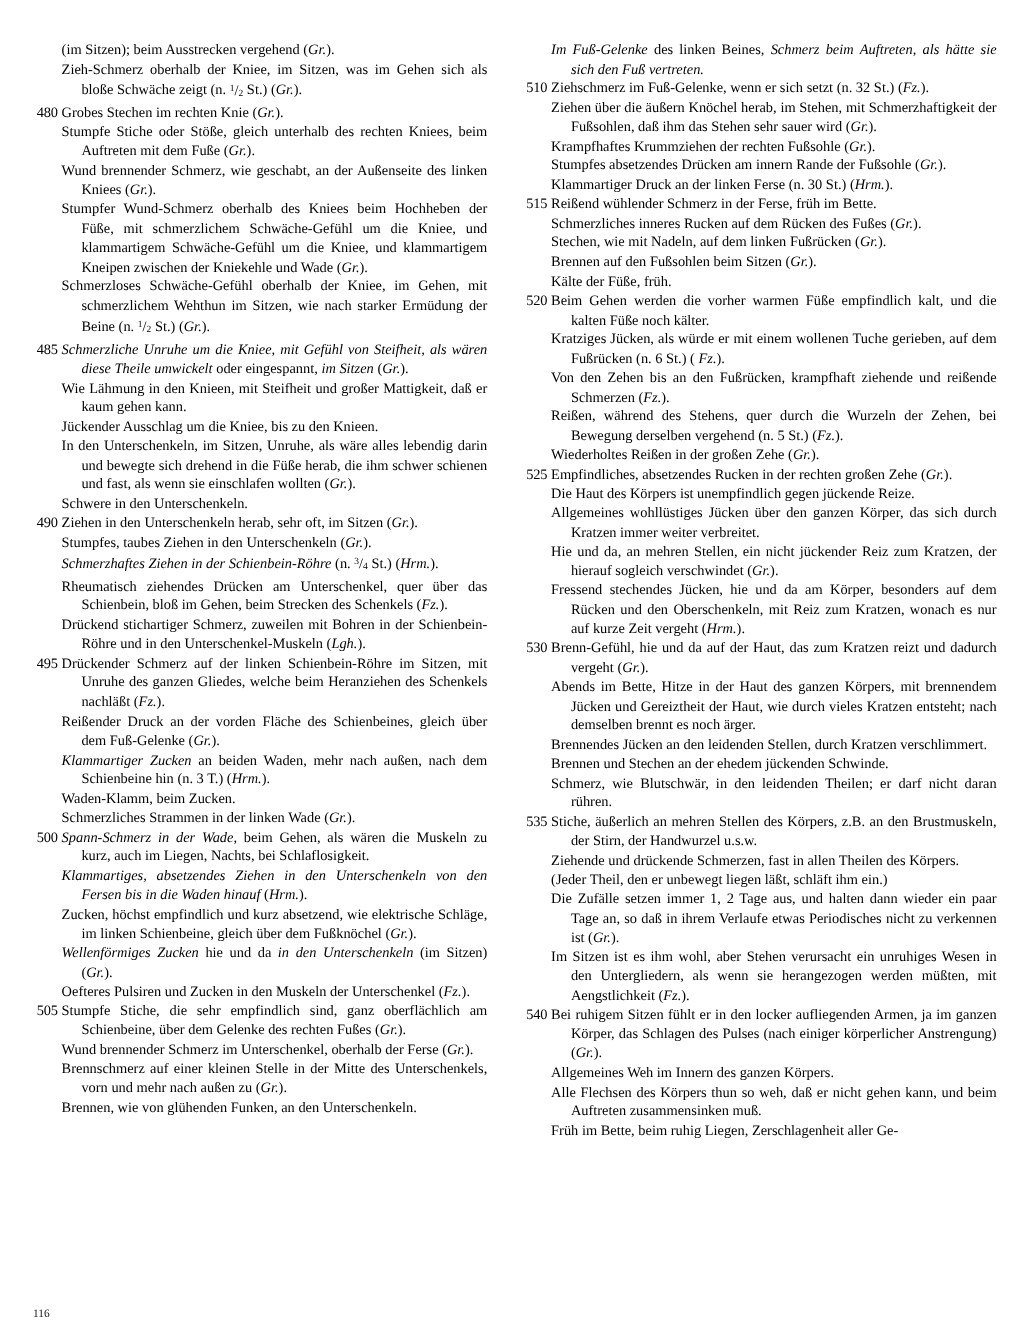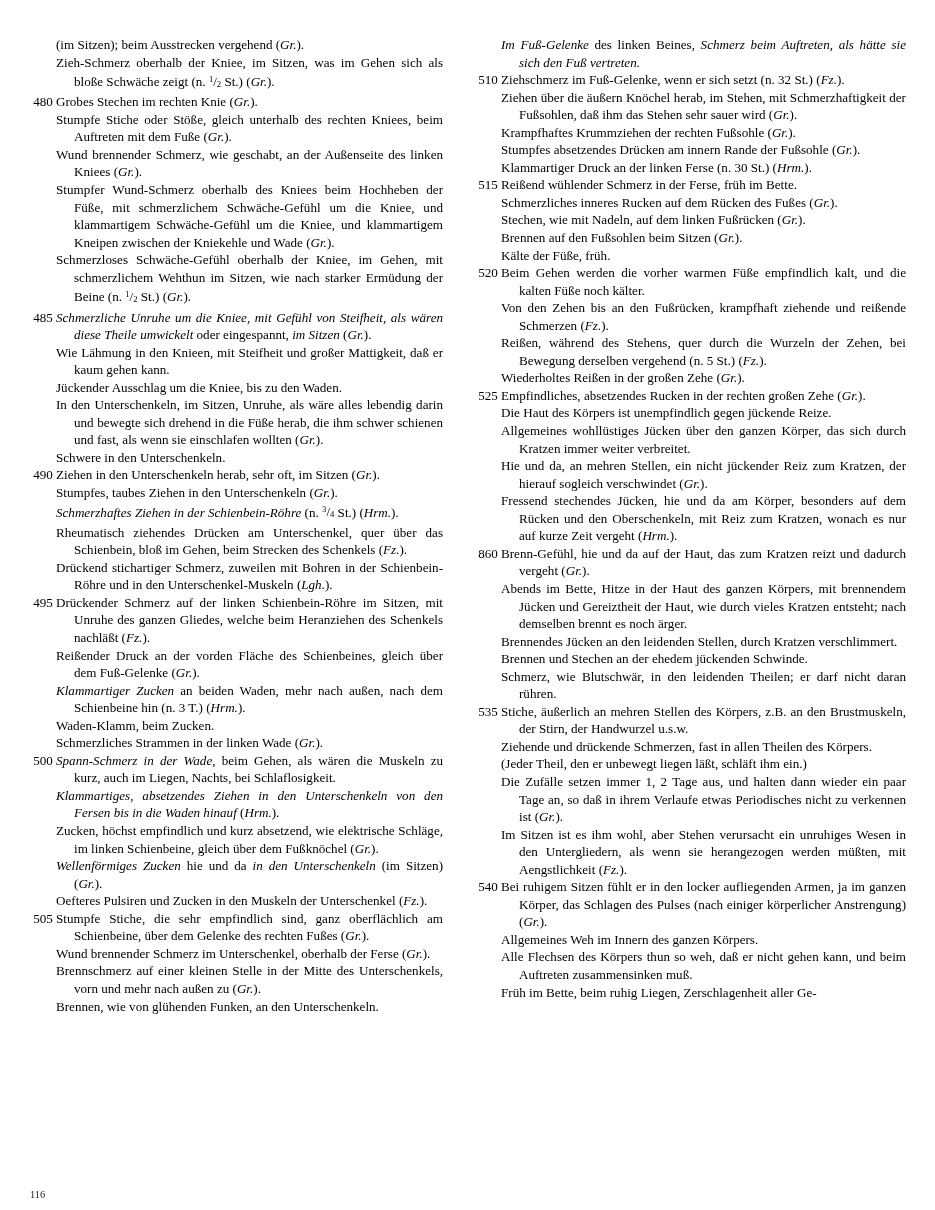--- a/index.html
+++ b/index.html
@@ -144,21 +144,21 @@
           <div class="body">Schmerzloses Schwäche-Gefühl oberhalb der Kniee, im Gehen, mit schmerzlichem Wehthun im Sitzen, wie nach starker Ermüdung der Beine (n. <span class="frac"><span class="nu">1</span><span class="sl">/</span><span class="de">2</span></span> St.) (<i>Gr.</i>).</div>
         </div>
         <div class="entry numbered">
           <span class="num">485</span>
           <div class="body hang2"><i>Schmerzliche Unruhe um die Kniee, mit Gefühl von Steifheit, als wären diese Theile umwickelt</i> oder eingespannt, <i>im Sitzen</i> (<i>Gr.</i>).</div>
         </div>
         <div class="entry plain">
           <div class="body">Wie Lähmung in den Knieen, mit Steifheit und großer Mattigkeit, daß er kaum gehen kann.</div>
         </div>
         <div class="entry plain">
-          <div class="body">Jückender Ausschlag um die Kniee, bis zu den Waden.</div>
+          <div class="body">Jückender Ausschlag um die Kniee, bis zu den Knieen.</div>
         </div>
         <div class="entry plain">
           <div class="body">In den Unterschenkeln, im Sitzen, Unruhe, als wäre alles lebendig darin und bewegte sich drehend in die Füße herab, die ihm schwer schienen und fast, als wenn sie einschlafen wollten (<i>Gr.</i>).</div>
         </div>
         <div class="entry plain">
           <div class="body">Schwere in den Unterschenkeln.</div>
         </div>
         <div class="entry numbered">
           <span class="num">490</span>
           <div class="body hang2">Ziehen in den Unterschenkeln herab, sehr oft, im Sitzen (<i>Gr.</i>).</div>
@@ -255,20 +255,23 @@
           <div class="body">Brennen auf den Fußsohlen beim Sitzen (<i>Gr.</i>).</div>
         </div>
         <div class="entry plain">
           <div class="body">Kälte der Füße, früh.</div>
         </div>
         <div class="entry numbered">
           <span class="num">520</span>
           <div class="body hang2">Beim Gehen werden die vorher warmen Füße empfindlich kalt, und die kalten Füße noch kälter.</div>
         </div>
         <div class="entry plain">
+          <div class="body">Kratziges Jücken, als würde er mit einem wollenen Tuche gerieben, auf dem Fußrücken (n. 6 St.) ( <i>Fz.</i>).</div>
+        </div>
+        <div class="entry plain">
           <div class="body">Von den Zehen bis an den Fußrücken, krampfhaft ziehende und reißende Schmerzen (<i>Fz.</i>).</div>
         </div>
         <div class="entry plain">
           <div class="body">Reißen, während des Stehens, quer durch die Wurzeln der Zehen, bei Bewegung derselben vergehend (n. 5 St.) (<i>Fz.</i>).</div>
         </div>
         <div class="entry plain">
           <div class="body">Wiederholtes Reißen in der großen Zehe (<i>Gr.</i>).</div>
         </div>
         <div class="entry numbered">
           <span class="num">525</span>
@@ -280,21 +283,21 @@
         <div class="entry plain">
           <div class="body">Allgemeines wohllüstiges Jücken über den ganzen Körper, das sich durch Kratzen immer weiter verbreitet.</div>
         </div>
         <div class="entry plain">
           <div class="body">Hie und da, an mehren Stellen, ein nicht jückender Reiz zum Kratzen, der hierauf sogleich verschwindet (<i>Gr.</i>).</div>
         </div>
         <div class="entry plain">
           <div class="body">Fressend stechendes Jücken, hie und da am Körper, besonders auf dem Rücken und den Oberschenkeln, mit Reiz zum Kratzen, wonach es nur auf kurze Zeit vergeht (<i>Hrm.</i>).</div>
         </div>
         <div class="entry numbered">
-          <span class="num">860</span>
+          <span class="num">530</span>
           <div class="body hang2">Brenn-Gefühl, hie und da auf der Haut, das zum Kratzen reizt und dadurch vergeht (<i>Gr.</i>).</div>
         </div>
         <div class="entry plain">
           <div class="body">Abends im Bette, Hitze in der Haut des ganzen Körpers, mit brennendem Jücken und Gereiztheit der Haut, wie durch vieles Kratzen entsteht; nach demselben brennt es noch ärger.</div>
         </div>
         <div class="entry plain">
           <div class="body">Brennendes Jücken an den leidenden Stellen, durch Kratzen verschlimmert.</div>
         </div>
         <div class="entry plain">
           <div class="body">Brennen und Stechen an der ehedem jückenden Schwinde.</div>

